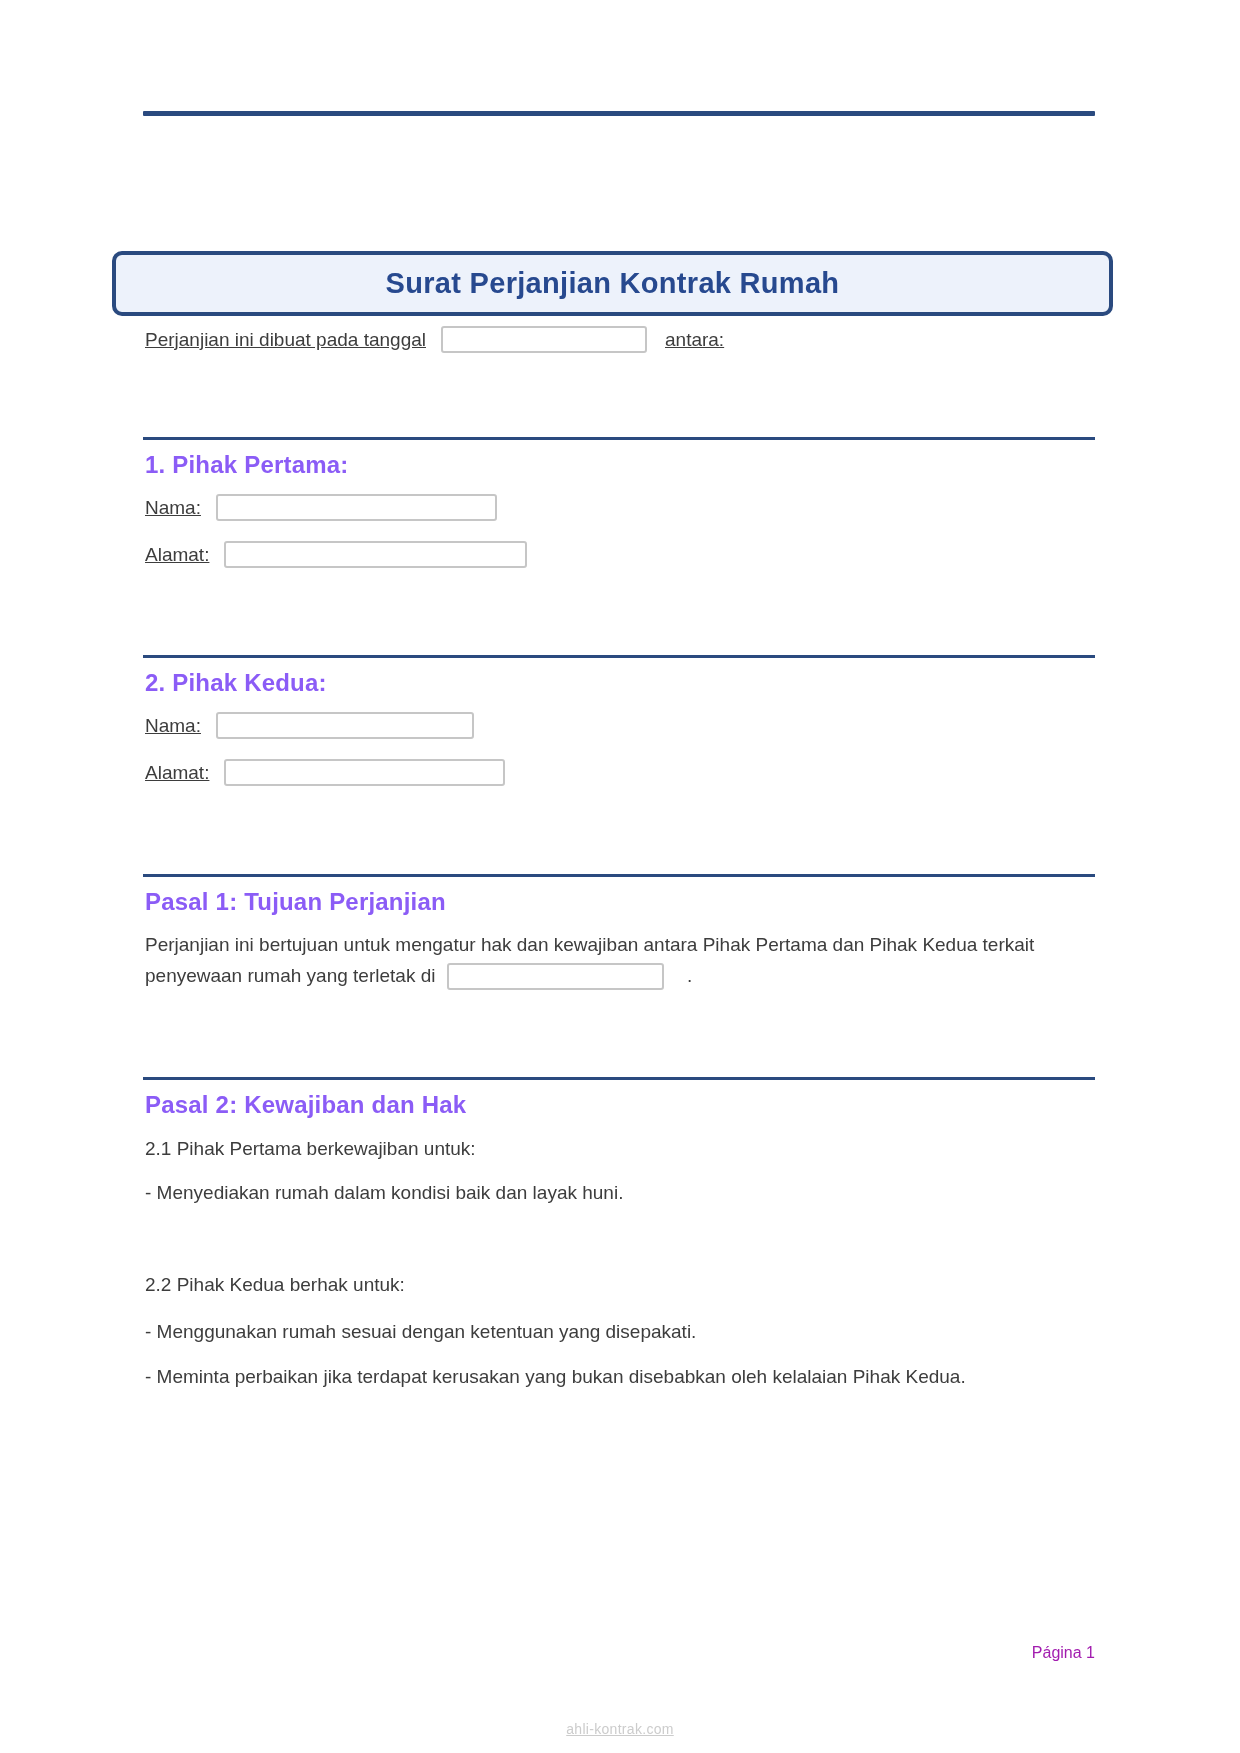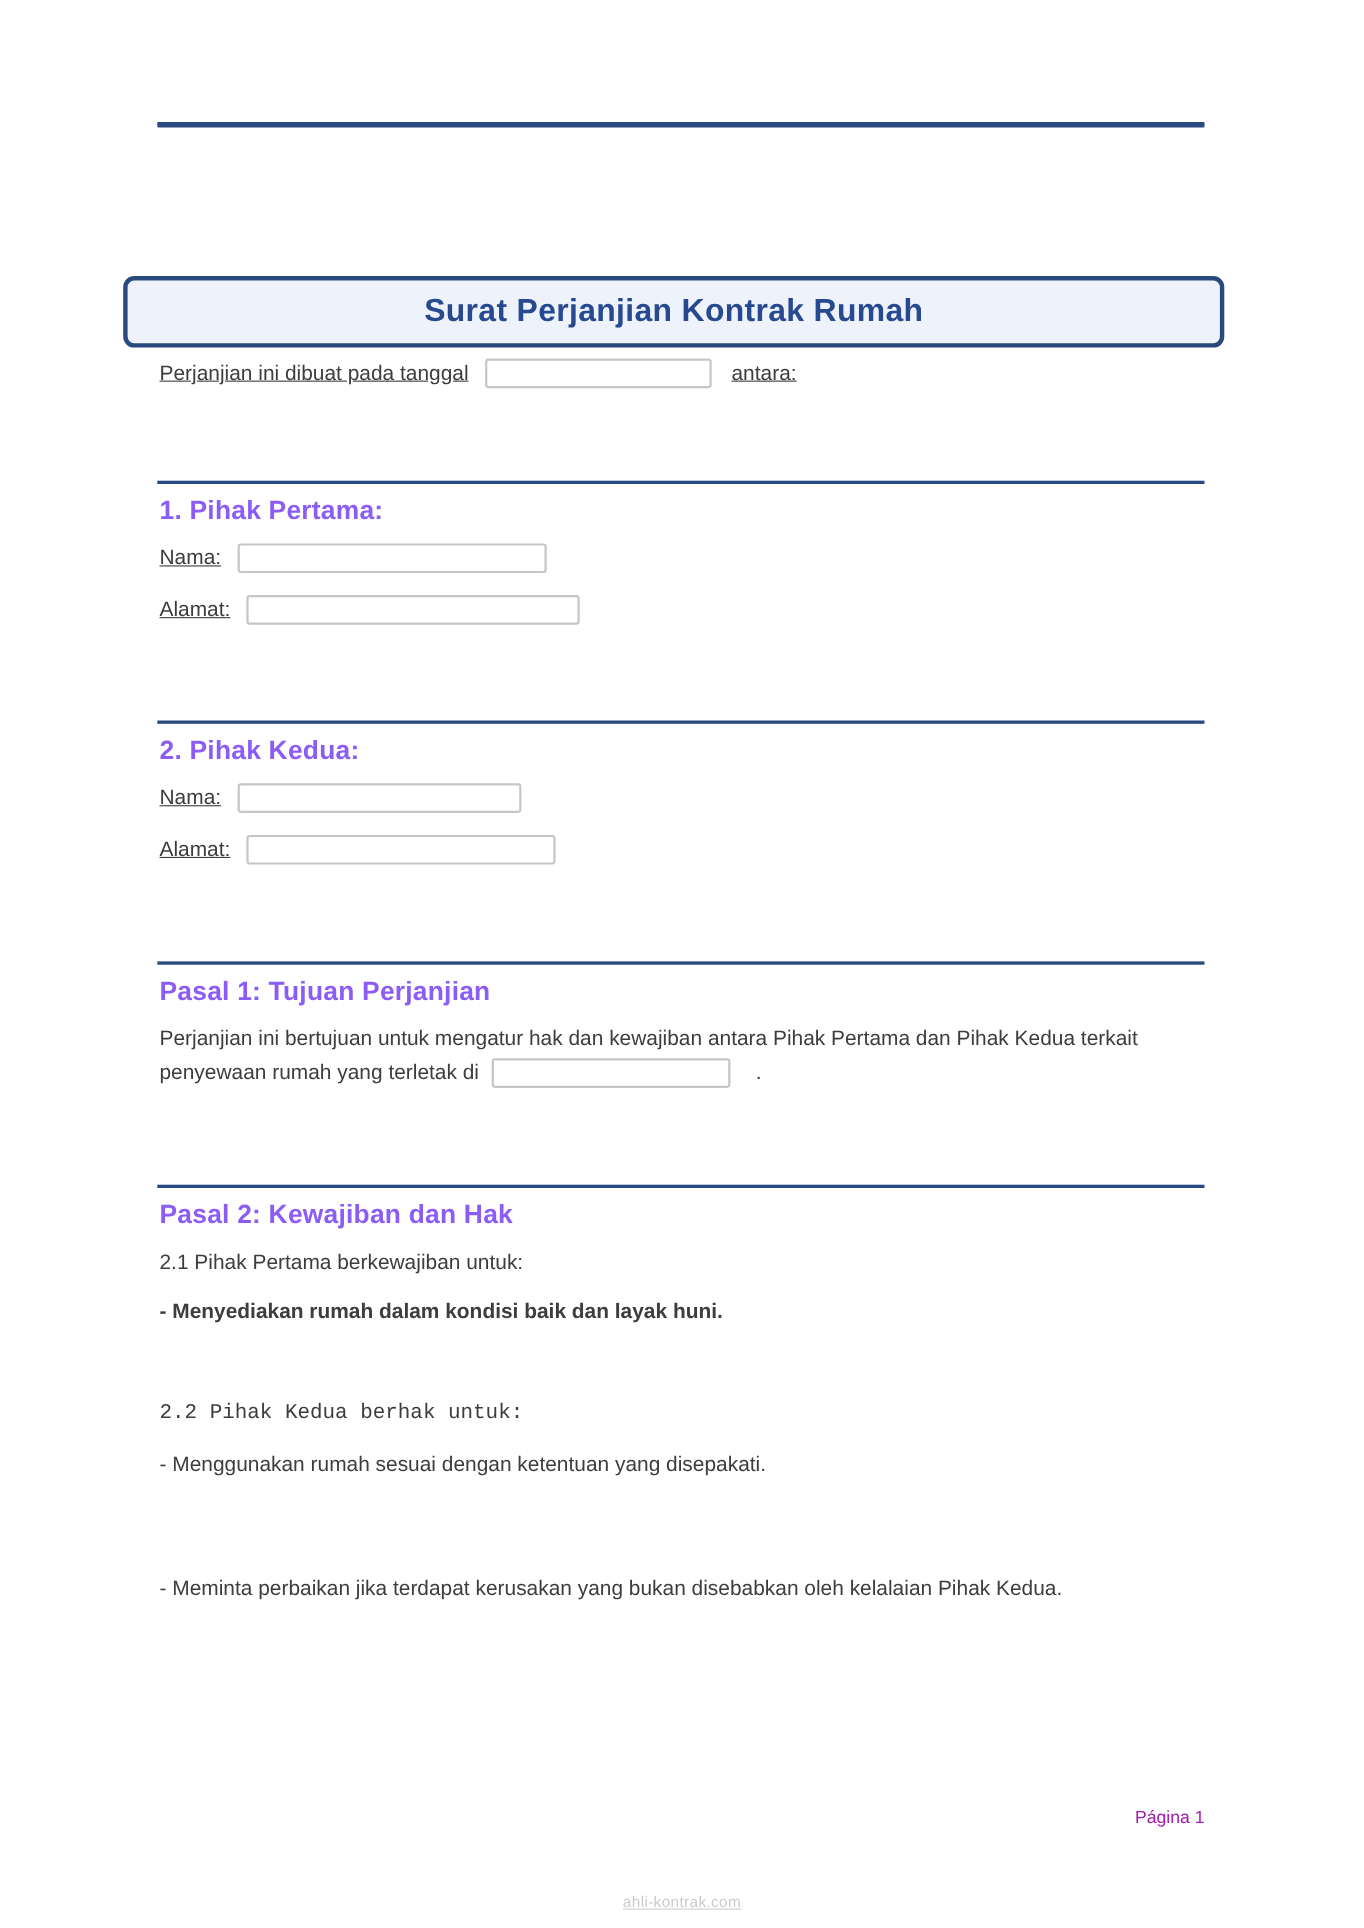--- a/index.html
+++ b/index.html
@@ -96,23 +96,23 @@
   <div class="paragraph" style="top:929px;">
     <span>Perjanjian ini bertujuan untuk mengatur hak dan kewajiban antara Pihak Pertama dan Pihak Kedua terkait penyewaan rumah yang terletak di</span>
     <input type="text" class="field" style="width: 217px;" value="">
     <span class="inline-period">.</span>
   </div>
 
   <div class="divider" style="top:1077px;"></div>
   <div class="section-heading" style="top:1091px;">Pasal 2: Kewajiban dan Hak</div>
 
   <div class="paragraph" style="top:1133px;">2.1 Pihak Pertama berkewajiban untuk:</div>
-  <div class="paragraph" style="top:1177px;font-weight:bold;">- Menyediakan rumah dalam kondisi baik dan layak huni.</div>
+  <div class="paragraph" style="top:1177px;">- Menyediakan rumah dalam kondisi baik dan layak huni.</div>
 
 
-  <div class="paragraph" style="top:1269px;font-family:Liberation Mono, monospace;">2.2 Pihak Kedua berhak untuk:</div>
+  <div class="paragraph" style="top:1269px;">2.2 Pihak Kedua berhak untuk:</div>
   <div class="paragraph" style="top:1316px;">- Menggunakan rumah sesuai dengan ketentuan yang disepakati.</div>
-  <div class="paragraph" style="top:1429px;">- Meminta perbaikan jika terdapat kerusakan yang bukan disebabkan oleh kelalaian Pihak Kedua.</div>
+  <div class="paragraph" style="top:1361px;">- Meminta perbaikan jika terdapat kerusakan yang bukan disebabkan oleh kelalaian Pihak Kedua.</div>
 
   <div class="page-number">Página 1</div>
   <div class="watermark">ahli-kontrak.com</div>
 
 </div>
 
 </body></html>

